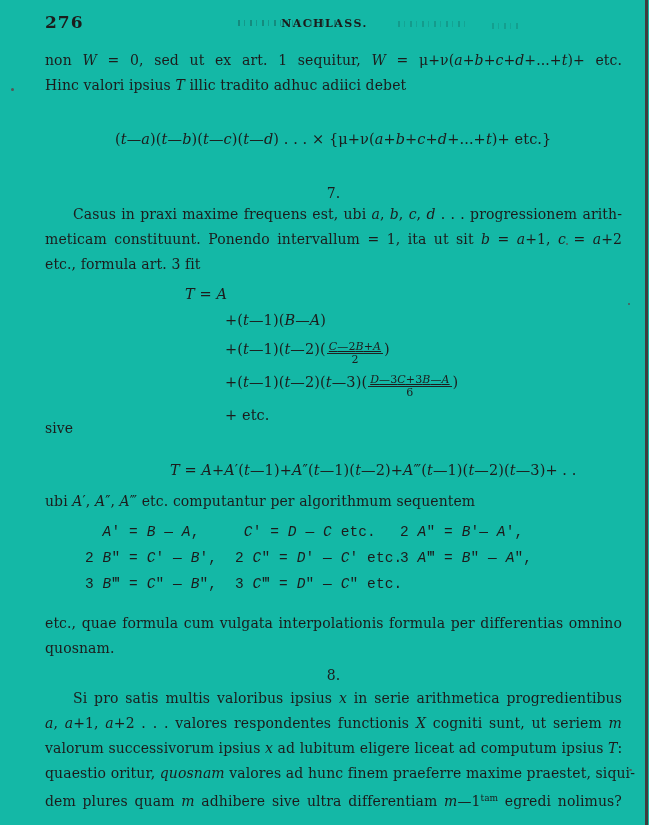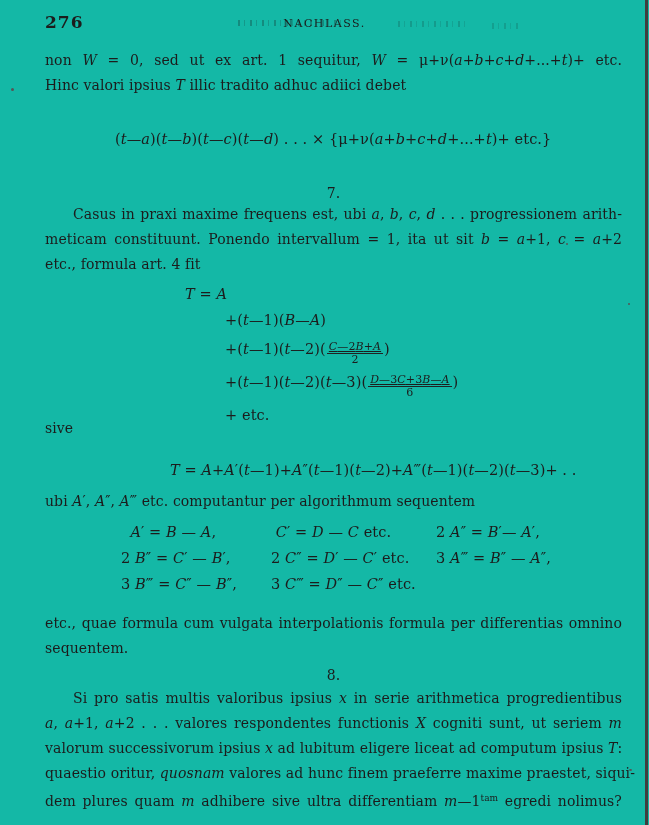--- a/index.html
+++ b/index.html
@@ -6,21 +6,21 @@
   .page{
     position:relative;width:649px;height:825px;background:#14b8a6;
     overflow:hidden;font-family:"DejaVu Serif",serif;color:#1c1c1c;
     font-size:14px;letter-spacing:.1px;
   }
   .scan-edge{position:absolute;top:0;right:1px;width:3px;height:100%;background:#3e3e3e;}
   .content{position:absolute;left:45px;top:0;width:577px;}
   .abs{position:absolute;left:0;width:577px;}
 
   .pagenum{position:absolute;left:45px;top:12px;font-weight:bold;font-size:17px;letter-spacing:1px;}
-  .runhead{position:absolute;left:0;top:17px;width:649px;text-align:center;font-weight:normal;
+  .runhead{position:absolute;left:0;top:17px;width:649px;text-align:center;font-weight:bold;
            font-size:11px;letter-spacing:1.5px;}
   .noise{position:absolute;height:6px;opacity:.55;filter:blur(.6px);
          background:repeating-linear-gradient(90deg,rgba(20,20,20,.5) 0 2px,transparent 2px 6px,rgba(20,20,20,.35) 6px 7px,transparent 7px 12px);}
   .speck{position:absolute;background:#555;border-radius:50%;}
 
   .line{display:block;line-height:25px;white-space:nowrap;}
   .just{text-align:justify;text-align-last:justify;}
   .indent{text-indent:28px;}
   i{font-style:italic;}
   sup{font-size:9px;vertical-align:5px;letter-spacing:0;}
@@ -28,21 +28,21 @@
   .disp{white-space:nowrap;line-height:25px;font-size:14.5px;}
   .sechead{text-align:center;font-size:14px;}
 
   .fline{display:block;line-height:26px;white-space:nowrap;font-size:14.5px;}
   .fline.cont{margin-left:40px;}
   .fline.tall{margin:3px 0 3px 40px;}
   .frac{display:inline-block;vertical-align:-9px;text-align:center;line-height:1.1;margin:0 1px;}
   .frac .num{display:block;font-size:11px;border-bottom:1px solid #222;padding:0 2px;text-decoration:underline;}
   .frac .den{display:block;font-size:11px;}
 
-  .eqtable{display:grid;grid-template-columns:150px 165px auto;margin-left:76px;}
+  .eqtable{display:grid;grid-template-columns:150px 165px auto;margin-left:40px;font-family:Liberation Mono, monospace;}
   .eqcell{line-height:26px;white-space:nowrap;font-size:14.5px;}
 </style>
 </head>
 <body>
 
 <div class="page">
   <div class="scan-edge"></div>
 
   <div class="pagenum">276</div>
   <div class="runhead">NACHLASS.</div>
@@ -61,21 +61,21 @@
       <span class="line just">non  <i>W</i> = 0,  sed ut ex art. 1 sequitur,  <i>W</i> = μ+ν(<i>a</i>+<i>b</i>+<i>c</i>+<i>d</i>+...+<i>t</i>)+ etc.</span>
       <span class="line">Hinc valori ipsius  <i>T</i>  illic tradito adhuc adiici debet</span>
     </div>
 
     <div class="abs disp" style="top:127px;margin-left:0;padding-left:70px;">(<i>t</i>—<i>a</i>)(<i>t</i>—<i>b</i>)(<i>t</i>—<i>c</i>)(<i>t</i>—<i>d</i>) . . . × {μ+ν(<i>a</i>+<i>b</i>+<i>c</i>+<i>d</i>+...+<i>t</i>)+ etc.}</div>
 
     <div class="abs sechead" style="top:185px;">7.</div>
     <div class="abs" style="top:202px;">
       <span class="line just indent">Casus in praxi maxime frequens est,  ubi  <i>a</i>, <i>b</i>, <i>c</i>, <i>d</i> . . .  progressionem arith-</span>
       <span class="line just">meticam constituunt.  Ponendo intervallum  = 1,  ita ut sit  <i>b</i> = <i>a</i>+1,  <i>c</i> = <i>a</i>+2</span>
-      <span class="line">etc.,  formula art. 4  fit</span>
+      <span class="line">etc.,  formula art. 3  fit</span>
     </div>
 
     <div class="abs" style="top:281px;padding-left:140px;">
       <span class="fline"><i>T</i> = <i>A</i></span>
       <span class="fline cont">+(<i>t</i>—1)(<i>B</i>—<i>A</i>)</span>
       <span class="fline tall"><span>+(<i>t</i>—1)(<i>t</i>—2)(</span><span class="frac"><span class="num"><i>C</i>—2<i>B</i>+<i>A</i></span><span class="den">2</span></span><span>)</span></span>
       <span class="fline tall"><span>+(<i>t</i>—1)(<i>t</i>—2)(<i>t</i>—3)(</span><span class="frac"><span class="num"><i>D</i>—3<i>C</i>+3<i>B</i>—<i>A</i></span><span class="den">6</span></span><span>)</span></span>
       <span class="fline cont">+ etc.</span>
     </div>
 
@@ -93,21 +93,21 @@
         <span class="eqcell">2 <i>B</i>″ = <i>C</i>′ — <i>B</i>′,</span>
         <span class="eqcell">2 <i>C</i>″ = <i>D</i>′ — <i>C</i>′  etc.</span>
         <span class="eqcell">3 <i>A</i>‴ = <i>B</i>″ — <i>A</i>″,</span>
         <span class="eqcell">3 <i>B</i>‴ = <i>C</i>″ — <i>B</i>″,</span>
         <span class="eqcell">3 <i>C</i>‴ = <i>D</i>″ — <i>C</i>″  etc.</span>
       </div>
     </div>
 
     <div class="abs" style="top:603px;margin-top:8px;">
       <span class="line just">etc., quae formula cum vulgata interpolationis formula per differentias omnino</span>
-      <span class="line">sequentem.</span>
+      <span class="line">quosnam.</span>
     </div>
 
     <div class="abs sechead" style="top:667px;">8.</div>
     <div class="abs" style="top:686px;">
       <span class="line just indent">Si pro satis multis valoribus ipsius <i>x</i>  in serie arithmetica progredientibus</span>
       <span class="line just"><i>a</i>, <i>a</i>+1, <i>a</i>+2 . . .  valores respondentes functionis  <i>X</i>  cogniti sunt, ut seriem  <i>m</i></span>
       <span class="line just">valorum successivorum ipsius <i>x</i> ad lubitum eligere liceat ad computum ipsius  <i>T</i>:</span>
       <span class="line just">quaestio oritur, <i>quosnam</i> valores ad hunc finem praeferre maxime praestet, siqui-</span>
       <span class="line just">dem plures quam  <i>m</i>  adhibere sive ultra differentiam  <i>m</i>—1<sup>tam</sup>  egredi nolimus?</span>
     </div>

